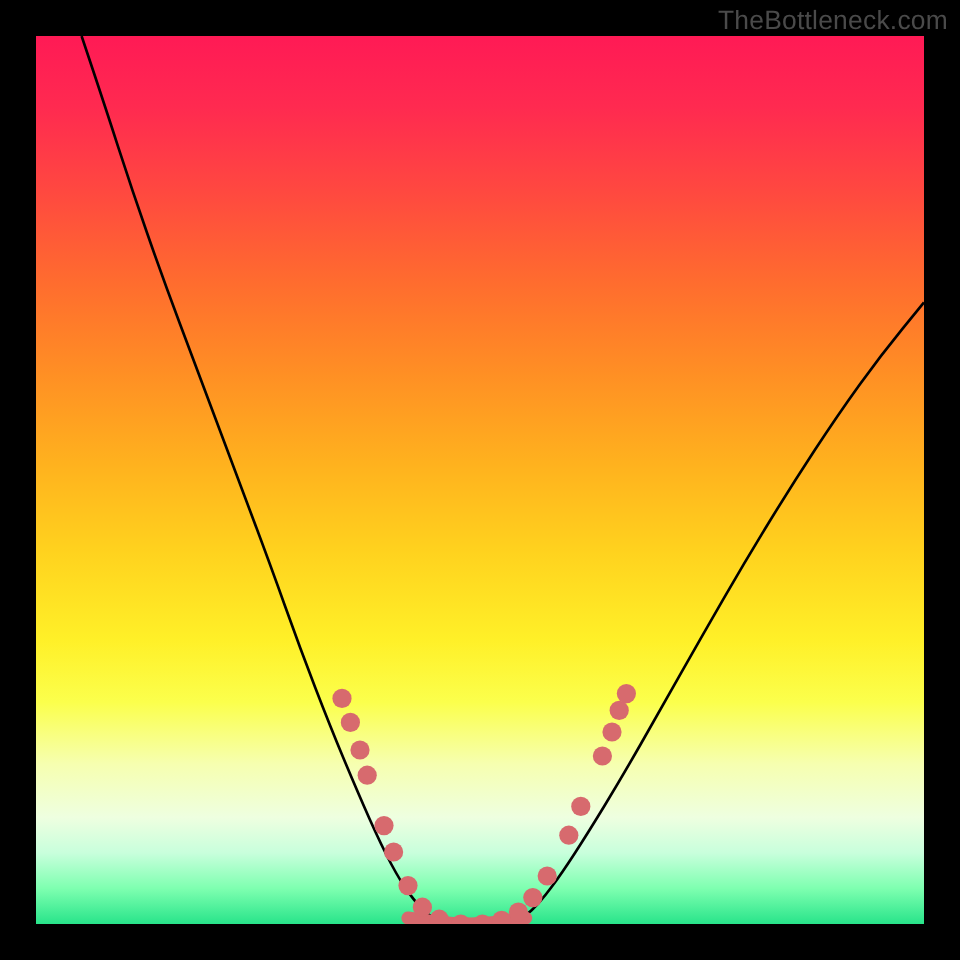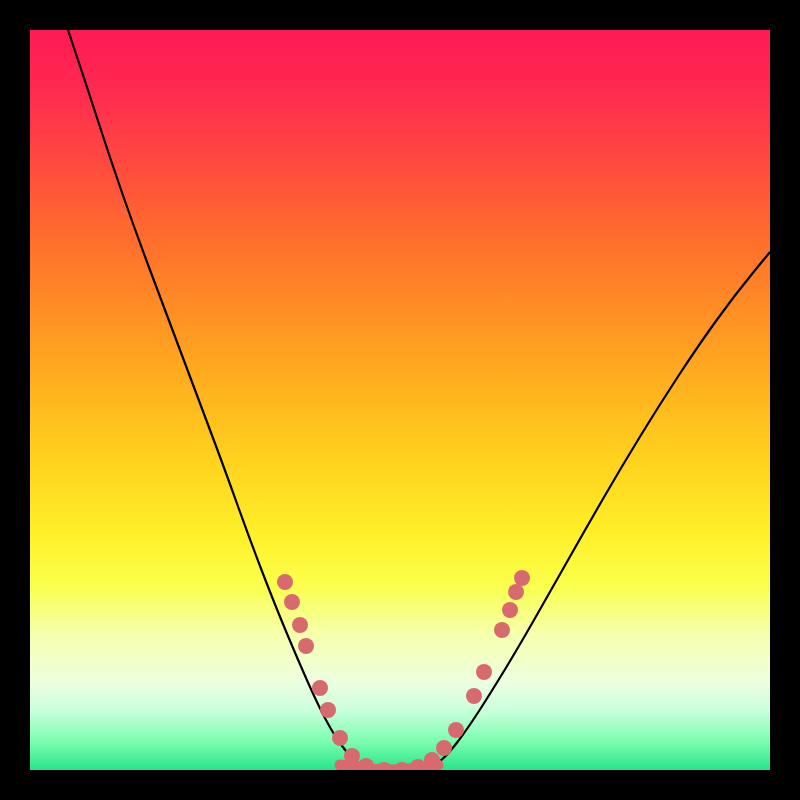--- a/index.html
+++ b/index.html
@@ -96,13 +96,14 @@
           <circle cx="426" cy="700" r="8" fill="#d76a6e"></circle>
           <circle cx="444" cy="666" r="8" fill="#d76a6e"></circle>
           <circle cx="454" cy="642" r="8" fill="#d76a6e"></circle>
           <circle cx="472" cy="600" r="8" fill="#d76a6e"></circle>
           <circle cx="480" cy="580" r="8" fill="#d76a6e"></circle>
           <circle cx="486" cy="562" r="8" fill="#d76a6e"></circle>
           <circle cx="492" cy="548" r="8" fill="#d76a6e"></circle>
         </g>
     </svg>
   </div>
+  <div class="watermark">TheBottleneck.com</div>
 </div>
 
 </body></html>

